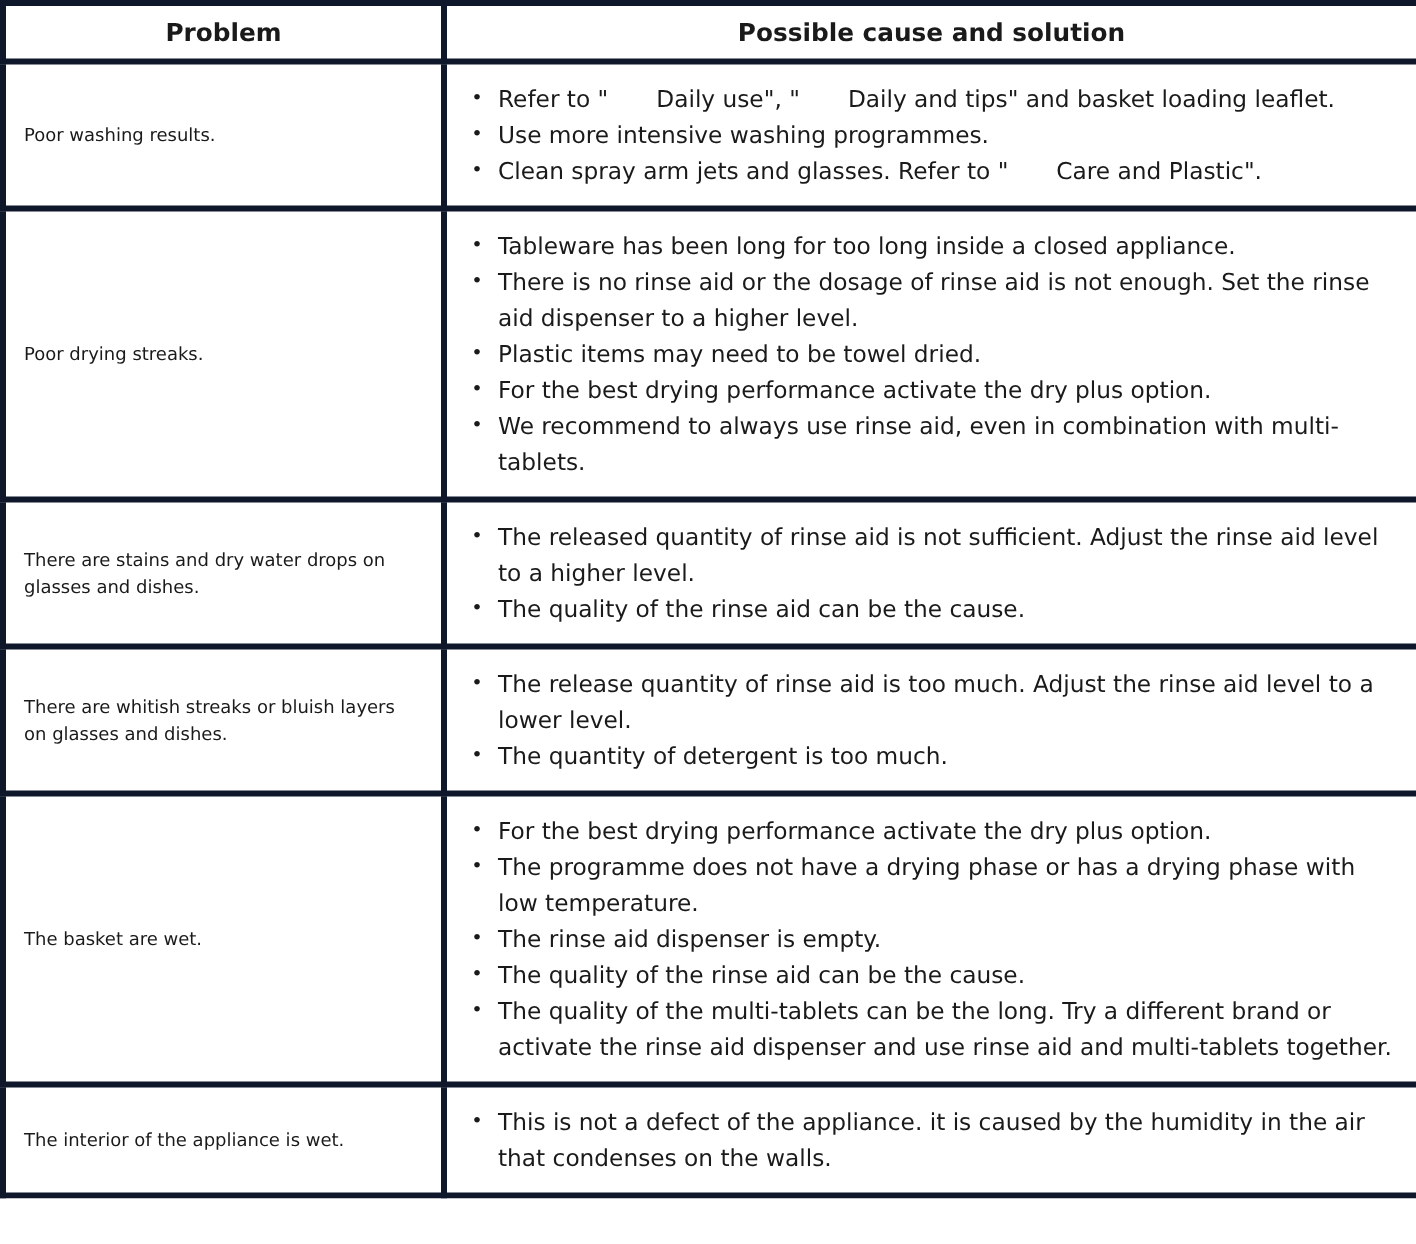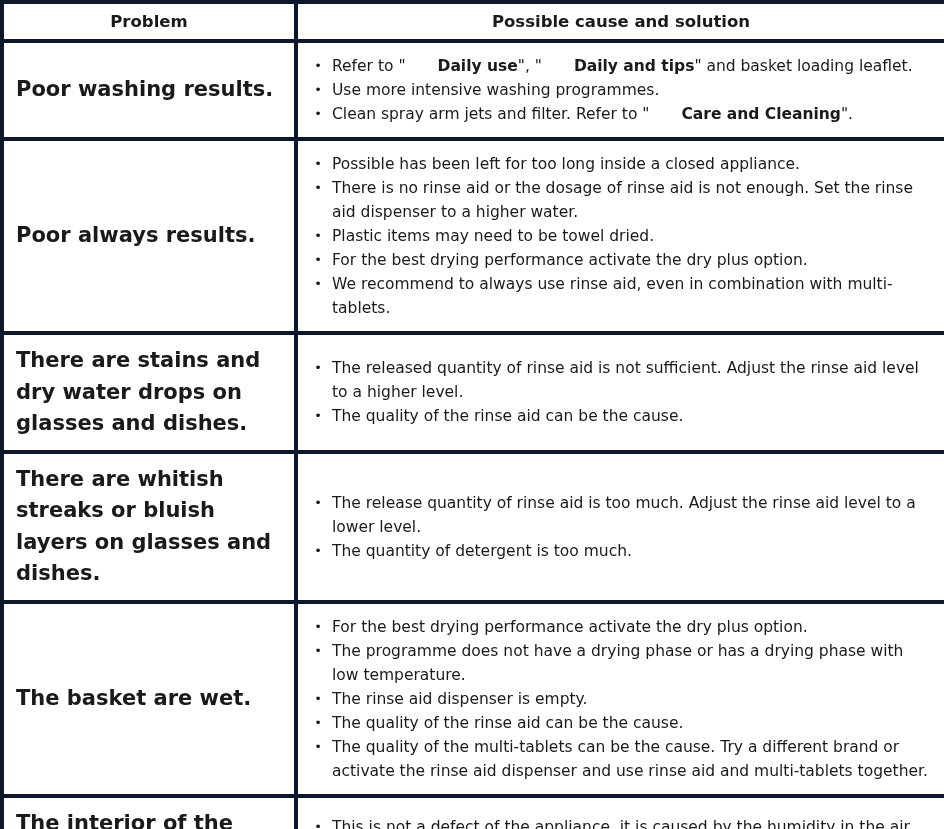--- a/index.html
+++ b/index.html
@@ -29,25 +29,24 @@
   col.col-problem { width: 294px; }
   col.col-solution { width: 650px; }
   th.header-cell {
     font-size: 16.5px;
     font-weight: bold;
     text-align: center;
     padding: 8px 6px;
     background: #ffffff;
   }
   td.problem-cell {
-    font-size: 21px;
+    font-size: 12px;
     line-height: 1.5;
     padding: 10px 12px;
     text-align: left;
-    font-weight: bold;
   }
   td.solution-cell {
     font-size: 15.5px;
     line-height: 1.55;
     padding: 11px 10px 11px 6px;
   }
   ul.solutions {
     list-style: none;
     margin: 0;
     padding: 0;
@@ -60,21 +59,21 @@
     flex: 0 0 28px;
     text-align: center;
     font-size: 13px;
     line-height: 24px;
   }
   li.solution-item .sol-text {
     flex: 1 1 auto;
     padding-right: 6px;
   }
   li.solution-item .sol-text b {
-    font-weight: bold;
+    font-weight: normal;
     padding-left: 32px;
   }
 </style>
 </head>
 <body>
 
 <div class="page">
   <table class="troubleshooting">
     <colgroup>
       <col class="col-problem">
@@ -94,36 +93,36 @@
               <li class="solution-item">
                 <span class="bullet">•</span>
                 <span class="sol-text"><span>Refer to "</span><b>Daily use</b><span>", "</span><b>Daily and tips</b><span>" and basket loading leaflet.</span></span>
               </li>
               <li class="solution-item">
                 <span class="bullet">•</span>
                 <span class="sol-text"><span>Use more intensive washing programmes.</span></span>
               </li>
               <li class="solution-item">
                 <span class="bullet">•</span>
-                <span class="sol-text"><span>Clean spray arm jets and filter. Refer to "</span><b>Care and Cleaning</b><span>".</span></span>
-              </li>
-            </ul>
-          </td>
-        </tr>
-        <tr>
-          <td class="problem-cell">Poor always results.</td>
-          <td class="solution-cell">
-            <ul class="solutions">
-              <li class="solution-item">
-                <span class="bullet">•</span>
-                <span class="sol-text"><span>Possible has been left for too long inside a closed appliance.</span></span>
-              </li>
-              <li class="solution-item">
-                <span class="bullet">•</span>
-                <span class="sol-text"><span>There is no rinse aid or the dosage of rinse aid is not enough. Set the rinse aid dispenser to a higher water.</span></span>
+                <span class="sol-text"><span>Clean spray arm jets and glasses. Refer to "</span><b>Care and Plastic</b><span>".</span></span>
+              </li>
+            </ul>
+          </td>
+        </tr>
+        <tr>
+          <td class="problem-cell">Poor drying streaks.</td>
+          <td class="solution-cell">
+            <ul class="solutions">
+              <li class="solution-item">
+                <span class="bullet">•</span>
+                <span class="sol-text"><span>Tableware has been long for too long inside a closed appliance.</span></span>
+              </li>
+              <li class="solution-item">
+                <span class="bullet">•</span>
+                <span class="sol-text"><span>There is no rinse aid or the dosage of rinse aid is not enough. Set the rinse aid dispenser to a higher level.</span></span>
               </li>
               <li class="solution-item">
                 <span class="bullet">•</span>
                 <span class="sol-text"><span>Plastic items may need to be towel dried.</span></span>
               </li>
               <li class="solution-item">
                 <span class="bullet">•</span>
                 <span class="sol-text"><span>For the best drying performance activate the dry plus option.</span></span>
               </li>
               <li class="solution-item">
@@ -178,21 +177,21 @@
               <li class="solution-item">
                 <span class="bullet">•</span>
                 <span class="sol-text"><span>The rinse aid dispenser is empty.</span></span>
               </li>
               <li class="solution-item">
                 <span class="bullet">•</span>
                 <span class="sol-text"><span>The quality of the rinse aid can be the cause.</span></span>
               </li>
               <li class="solution-item">
                 <span class="bullet">•</span>
-                <span class="sol-text"><span>The quality of the multi-tablets can be the cause. Try a different brand or activate the rinse aid dispenser and use rinse aid and multi-tablets together.</span></span>
+                <span class="sol-text"><span>The quality of the multi-tablets can be the long. Try a different brand or activate the rinse aid dispenser and use rinse aid and multi-tablets together.</span></span>
               </li>
             </ul>
           </td>
         </tr>
         <tr>
           <td class="problem-cell">The interior of the appliance is wet.</td>
           <td class="solution-cell">
             <ul class="solutions">
               <li class="solution-item">
                 <span class="bullet">•</span>

